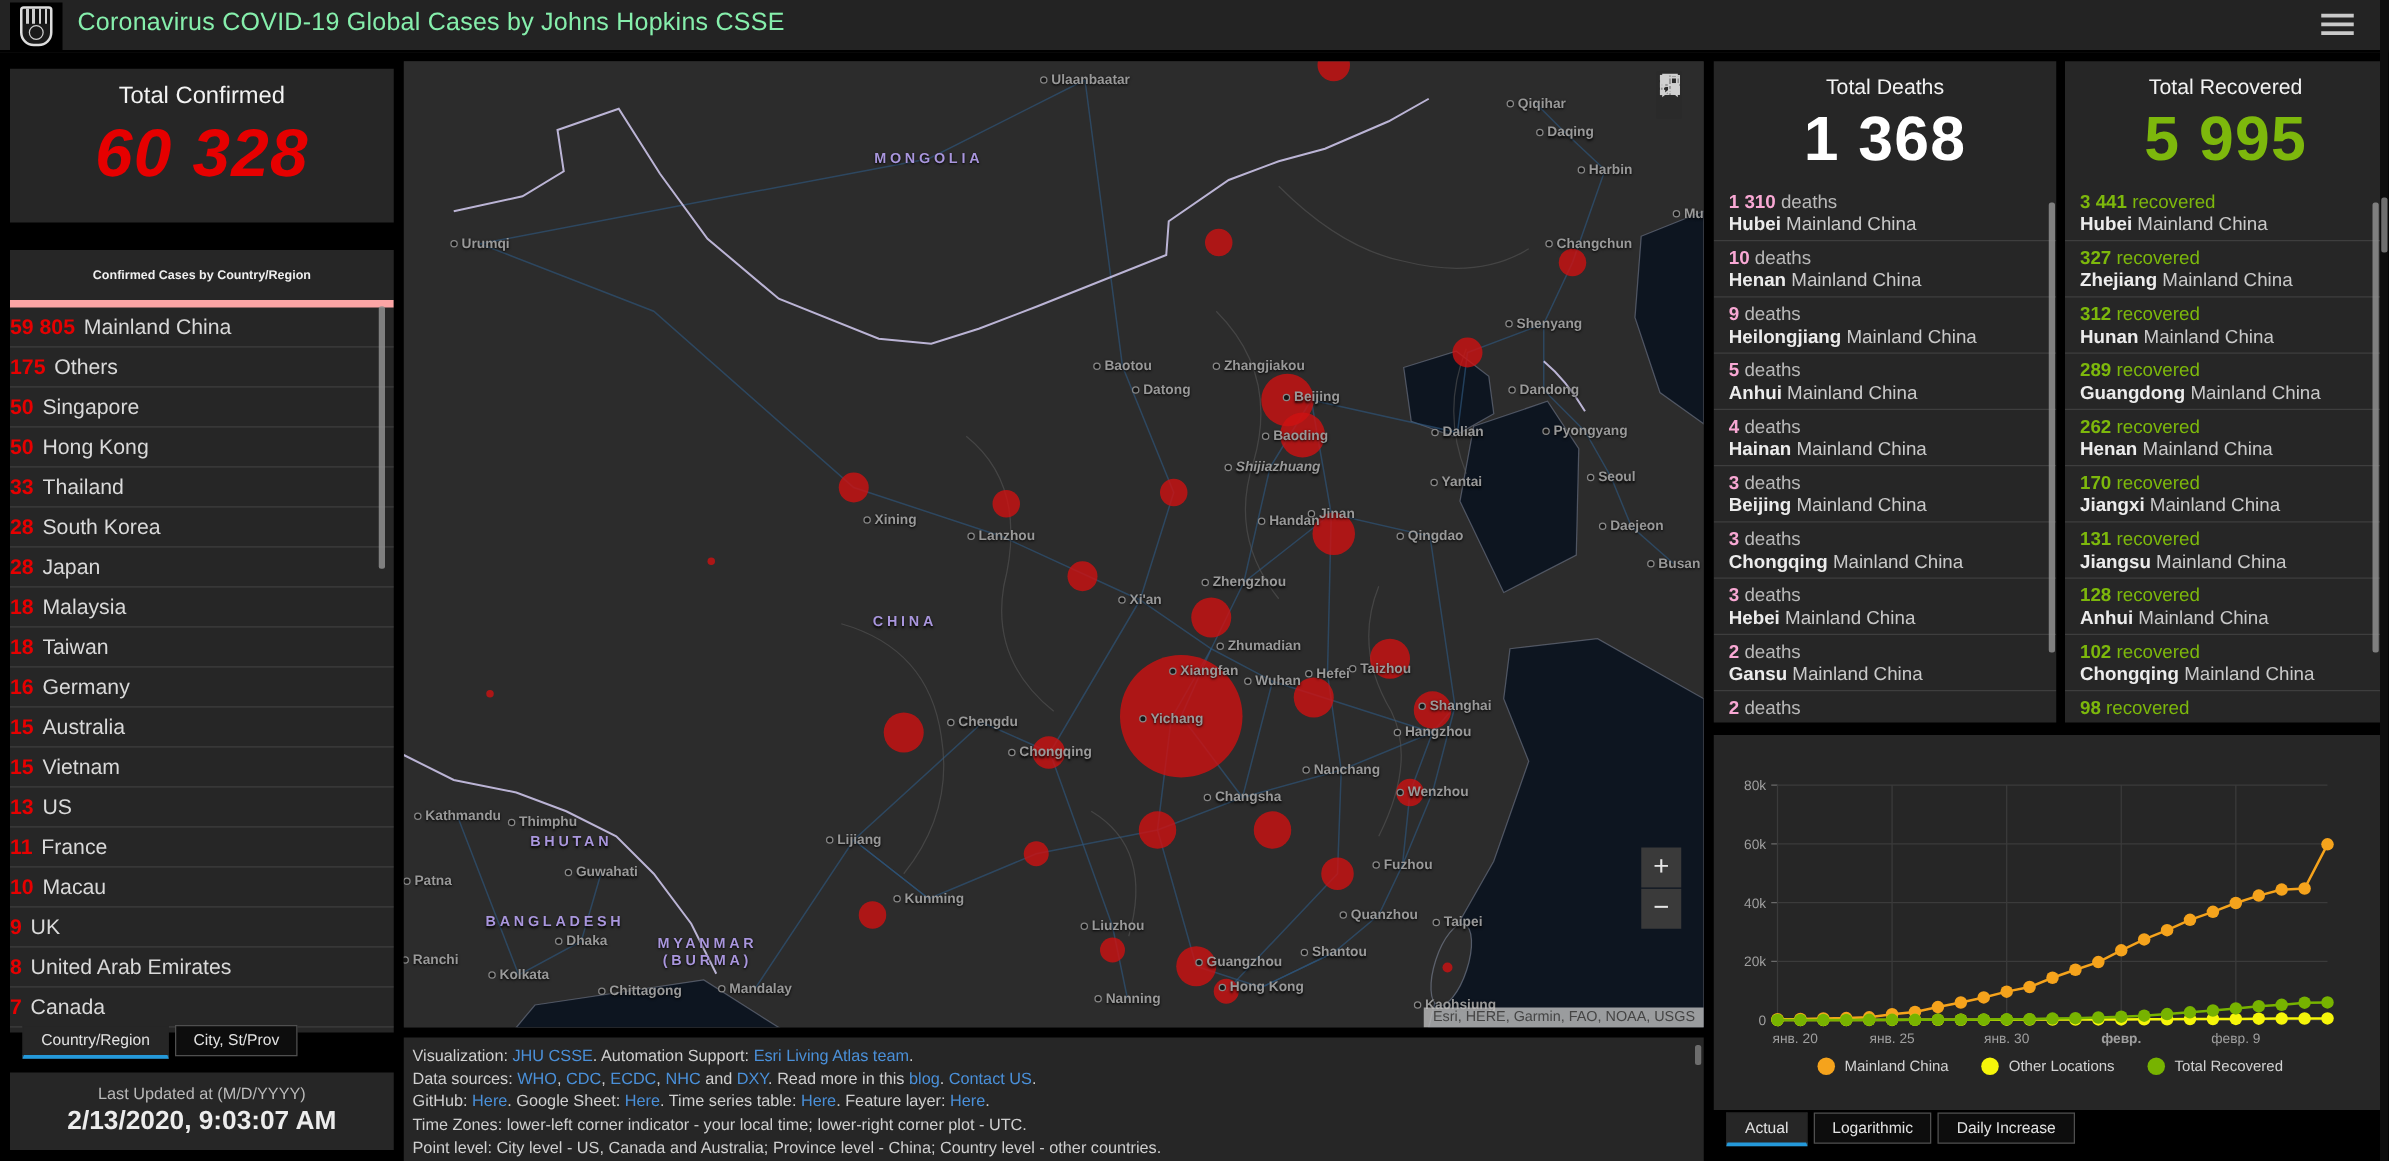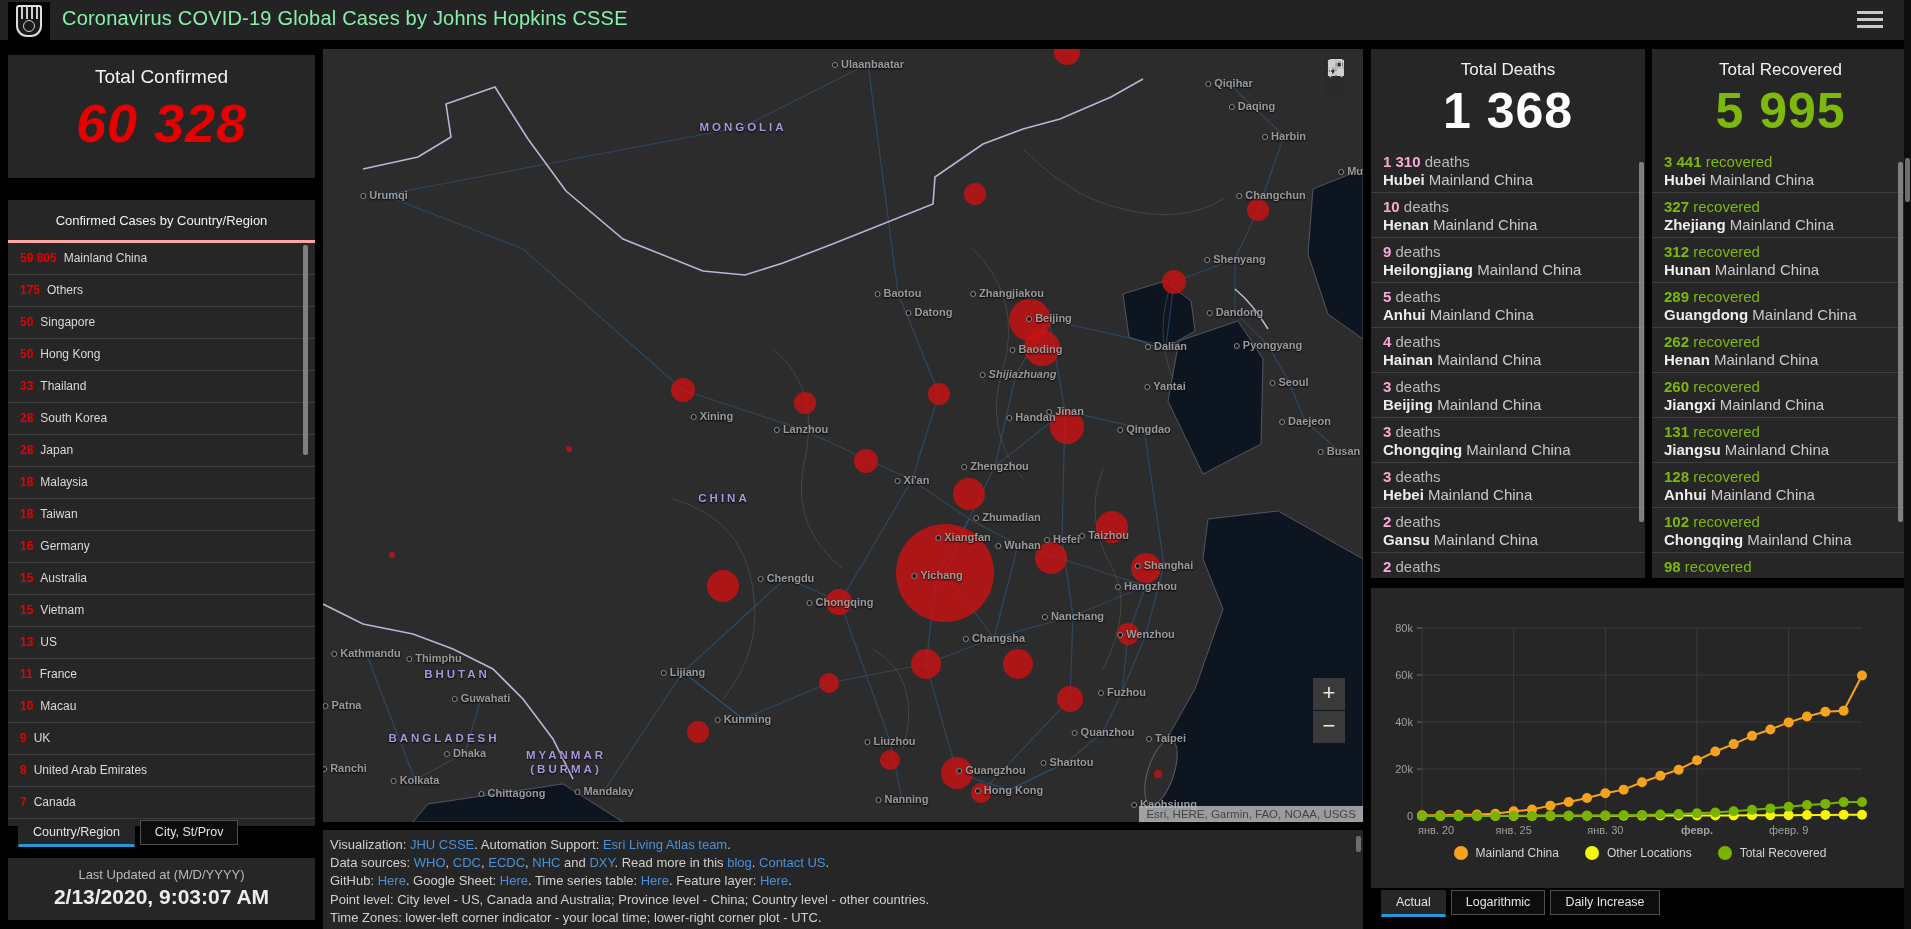--- a/index.html
+++ b/index.html
@@ -16,22 +16,22 @@
   #hdr-title{position:absolute;left:62px;top:7px;font-size:20px;color:#86efac;letter-spacing:.2px;}
   #hamburger{position:absolute;right:28px;top:11px;width:26px;height:18px;cursor:pointer;}
   #hamburger span{display:block;height:3px;background:#c9c9c9;margin-bottom:4px;}
 
   
   #confirmed{left:8px;top:55px;width:307px;height:123px;}
   .p-title{color:#f2f2f2;text-align:center;font-size:19px;padding-top:11px;}
   #confirmed-num{color:var(--red);font-size:54px;font-weight:bold;text-align:center;margin-top:4px;letter-spacing:1px;font-style:italic;}
 
   #cases{left:8px;top:200px;width:307px;height:626px;overflow:hidden;}
-  #cases-hdr{height:40px;display:flex;align-items:center;justify-content:center;font-size:13px;font-weight:normal;color:#efefef;border-bottom:3px solid #fca5a5;}
-  .c-row{height:31px;line-height:31px;padding-left:12px;font-size:12px;color:#d9d9d9;border-bottom:1px solid #3e3e3e;white-space:nowrap;}
+  #cases-hdr{height:40px;display:flex;align-items:center;justify-content:center;font-size:10px;font-weight:bold;color:#efefef;border-bottom:6px solid #fca5a5;}
+  .c-row{height:31px;line-height:31px;font-size:17px;color:#d9d9d9;border-bottom:1px solid #3e3e3e;white-space:nowrap;}
   .c-num{color:var(--red);font-weight:bold;margin-right:7px;}
   .vscroll{position:absolute;width:5px;background:#8f8f8f;border-radius:2px;opacity:.85;}
 
   #ltabs{position:absolute;left:18px;top:820px;height:26px;display:flex;}
   .tab{height:23px;line-height:23px;padding:0 14px;font-size:12.5px;color:#e2e2e2;background:#0d0d0d;border:1px solid #4f4f4f;margin-right:5px;cursor:pointer;white-space:nowrap;}
   .tab.active{background:#262626;border-color:#262626;border-bottom:3px solid var(--tabblue);}
 
   #updated{left:8px;top:858px;width:307px;height:62px;}
   #updated-lbl{color:#b9b9b9;font-size:13px;text-align:center;padding-top:9px;}
   #updated-val{color:#ececec;font-size:21px;font-weight:bold;text-align:center;margin-top:3px;}
@@ -321,22 +321,22 @@
       <div class="zbtn">−</div>
     </div>
     <div id="attr">Esri, HERE, Garmin, FAO, NOAA, USGS</div>
   </div>
 
   <div id="footer" class="panel">
     <div class="wrap">
         <div class="f-line"><span>Visualization: </span><span class="f-link">JHU CSSE</span><span>. Automation Support: </span><span class="f-link">Esri Living Atlas team</span><span>.</span></div>
         <div class="f-line"><span>Data sources: </span><span class="f-link">WHO</span><span>, </span><span class="f-link">CDC</span><span>, </span><span class="f-link">ECDC</span><span>, </span><span class="f-link">NHC</span><span> and </span><span class="f-link">DXY</span><span>. Read more in this </span><span class="f-link">blog</span><span>. </span><span class="f-link">Contact US</span><span>.</span></div>
         <div class="f-line"><span>GitHub: </span><span class="f-link">Here</span><span>. Google Sheet: </span><span class="f-link">Here</span><span>. Time series table: </span><span class="f-link">Here</span><span>. Feature layer: </span><span class="f-link">Here</span><span>.</span></div>
+        <div class="f-line"><span>Time Zones: lower-left corner indicator - your local time; lower-right corner plot - UTC.</span></div>
         <div class="f-line"><span>Point level: City level - US, Canada and Australia; Province level - China; Country level - other countries.</span></div>
-        <div class="f-line"><span>Time Zones: lower-left corner indicator - your local time; lower-right corner plot - UTC.</span></div>
       </div>
   </div>
   <div class="vscroll" style="left:1356px;top:836px;height:16px;background:#7a7a7a;"></div>
 
   <div id="deaths" class="panel">
     <div class="p-title" style="font-size:17px">Total Deaths</div>
     <div class="big-num">1 368</div>
     <div class="side-list">
         <div class="d-row">
           <div class="d-l1"><b>1 310</b> deaths</div>
@@ -400,21 +400,21 @@
         </div>
         <div class="d-row">
           <div class="d-l1"><b>289</b> recovered</div>
           <div class="d-l2"><b>Guangdong</b> Mainland China</div>
         </div>
         <div class="d-row">
           <div class="d-l1"><b>262</b> recovered</div>
           <div class="d-l2"><b>Henan</b> Mainland China</div>
         </div>
         <div class="d-row">
-          <div class="d-l1"><b>260</b> recovered</div>
+          <div class="d-l1"><b>170</b> recovered</div>
           <div class="d-l2"><b>Jiangxi</b> Mainland China</div>
         </div>
         <div class="d-row">
           <div class="d-l1"><b>131</b> recovered</div>
           <div class="d-l2"><b>Jiangsu</b> Mainland China</div>
         </div>
         <div class="d-row">
           <div class="d-l1"><b>128</b> recovered</div>
           <div class="d-l2"><b>Anhui</b> Mainland China</div>
         </div>

